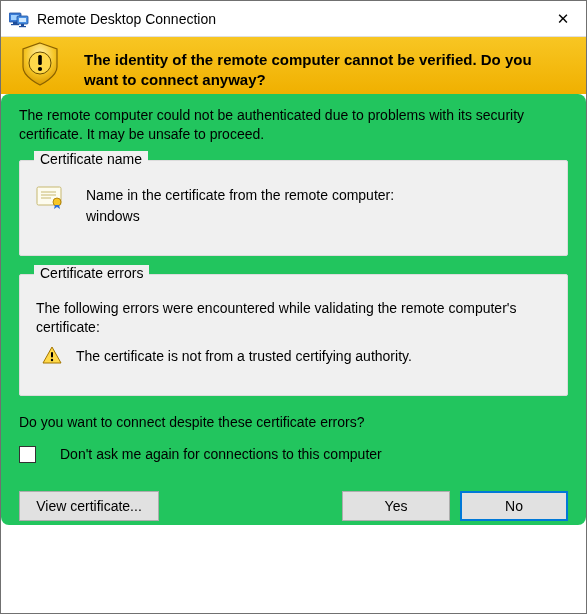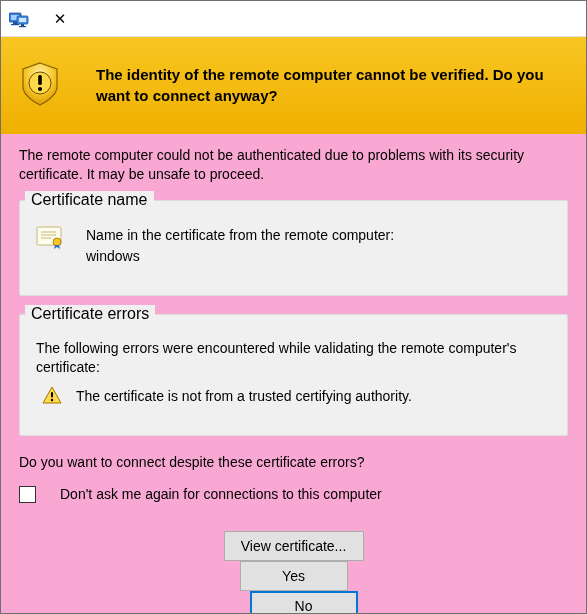--- a/index.html
+++ b/index.html
@@ -44,56 +44,57 @@
       justify-content: center;
       font-size: 15px;
       font-weight: 300;
       color: #000;
       background: transparent;
       border: none;
       cursor: pointer;
     }
     .banner {
       background: linear-gradient(to bottom, #f8c623 0%, #f0b000 100%);
-      padding: 24px 18px;
-      display: flex;
-      align-items: center;
-      gap: 35px;
+      padding: 4px 18px;
+      display: flex;
+      align-items: flex-end;
+      gap: 23px;
     }
     .banner-text {
       font-weight: bold;
       font-size: 15px;
       color: #000;
       line-height: 1.35;
     }
     .content {
-      padding: 12px 18px 18px 18px;
-      background: #f9a8d4;
+      padding: 12px 18px 4px 18px;
+      background: #22c55e;
+      border-radius: 8px;
     }
     .lead {
       font-size: 14px;
       line-height: 1.35;
       margin-bottom: 16px;
       color: #000;
     }
     .group {
       border: 1px solid #dcdcdc;
       border-radius: 2px;
       padding: 16px 16px 28px 16px;
       margin-bottom: 18px;
       position: relative;
       background: #f0f0f0;
     }
     .group-title {
       position: absolute;
       top: -10px;
-      left: 5px;
+      left: 14px;
       background: #f0f0f0;
       padding: 0 6px;
-      font-size: 16px;
+      font-size: 14px;
       color: #000;
     }
     .cert-row {
       display: flex;
       align-items: flex-start;
       gap: 22px;
       margin-top: 8px;
     }
     .cert-text {
       font-size: 14px;
@@ -124,21 +125,20 @@
     .checkbox-box {
       width: 17px;
       height: 17px;
       border: 1px solid #333;
       background: #fff;
       flex-shrink: 0;
     }
     .button-row {
       display: flex;
       align-items: center;
-      flex-direction: column;
     }
     .btn {
       height: 30px;
       padding: 0 10px;
       font-family: inherit;
       font-size: 14px;
       background: #e1e1e1;
       border: 1px solid #adadad;
       cursor: pointer;
       min-width: 108px;
@@ -146,39 +146,40 @@
     }
     .btn.focus {
       border: 2px solid #0078d7;
       padding: 0 9px;
       line-height: 26px;
     }
     .spacer {
       flex: 1;
     }
     .btn + .btn {
-      margin-left: 20px;
+      margin-left: 10px;
     }
   </style>
 </head>
 <body>
 
 <div class="titlebar">
   <span class="app-icon">
     <svg viewBox="0 0 20 18" width="20" height="18">
       <rect x="0" y="3" width="12" height="9" rx="1" fill="#3a7bd5" stroke="#1e4e9c" stroke-width="0.8"></rect>
       <rect x="2" y="5" width="8" height="5" fill="#9fd0ff"></rect>
       <rect x="4" y="12" width="4" height="2" fill="#1e4e9c"></rect>
       <rect x="2" y="14" width="8" height="1.2" fill="#1e4e9c"></rect>
       <rect x="8" y="6" width="11" height="8" rx="1" fill="#4a90e2" stroke="#1e4e9c" stroke-width="0.8"></rect>
       <rect x="10" y="8" width="7" height="4" fill="#cfe8ff"></rect>
       <rect x="12" y="14" width="3" height="2" fill="#1e4e9c"></rect>
       <rect x="10" y="16" width="7" height="1.2" fill="#1e4e9c"></rect>
     </svg>
   </span>
+  <span class="title-text">Remote Desktop Connection</span>
   <button class="close-btn">
     <span>✕</span>
   </button>
 </div>
 
 <div class="banner">
   <span>
     <svg width="42" height="46" viewBox="0 0 42 46">
       <path d="M21 2 L38 8 C38 8 38 24 38 26 C38 36 21 44 21 44 C21 44 4 36 4 26 C4 24 4 8 4 8 Z" fill="url(#sg)" stroke="#8a6200" stroke-width="1.2"></path>
       <defs>

